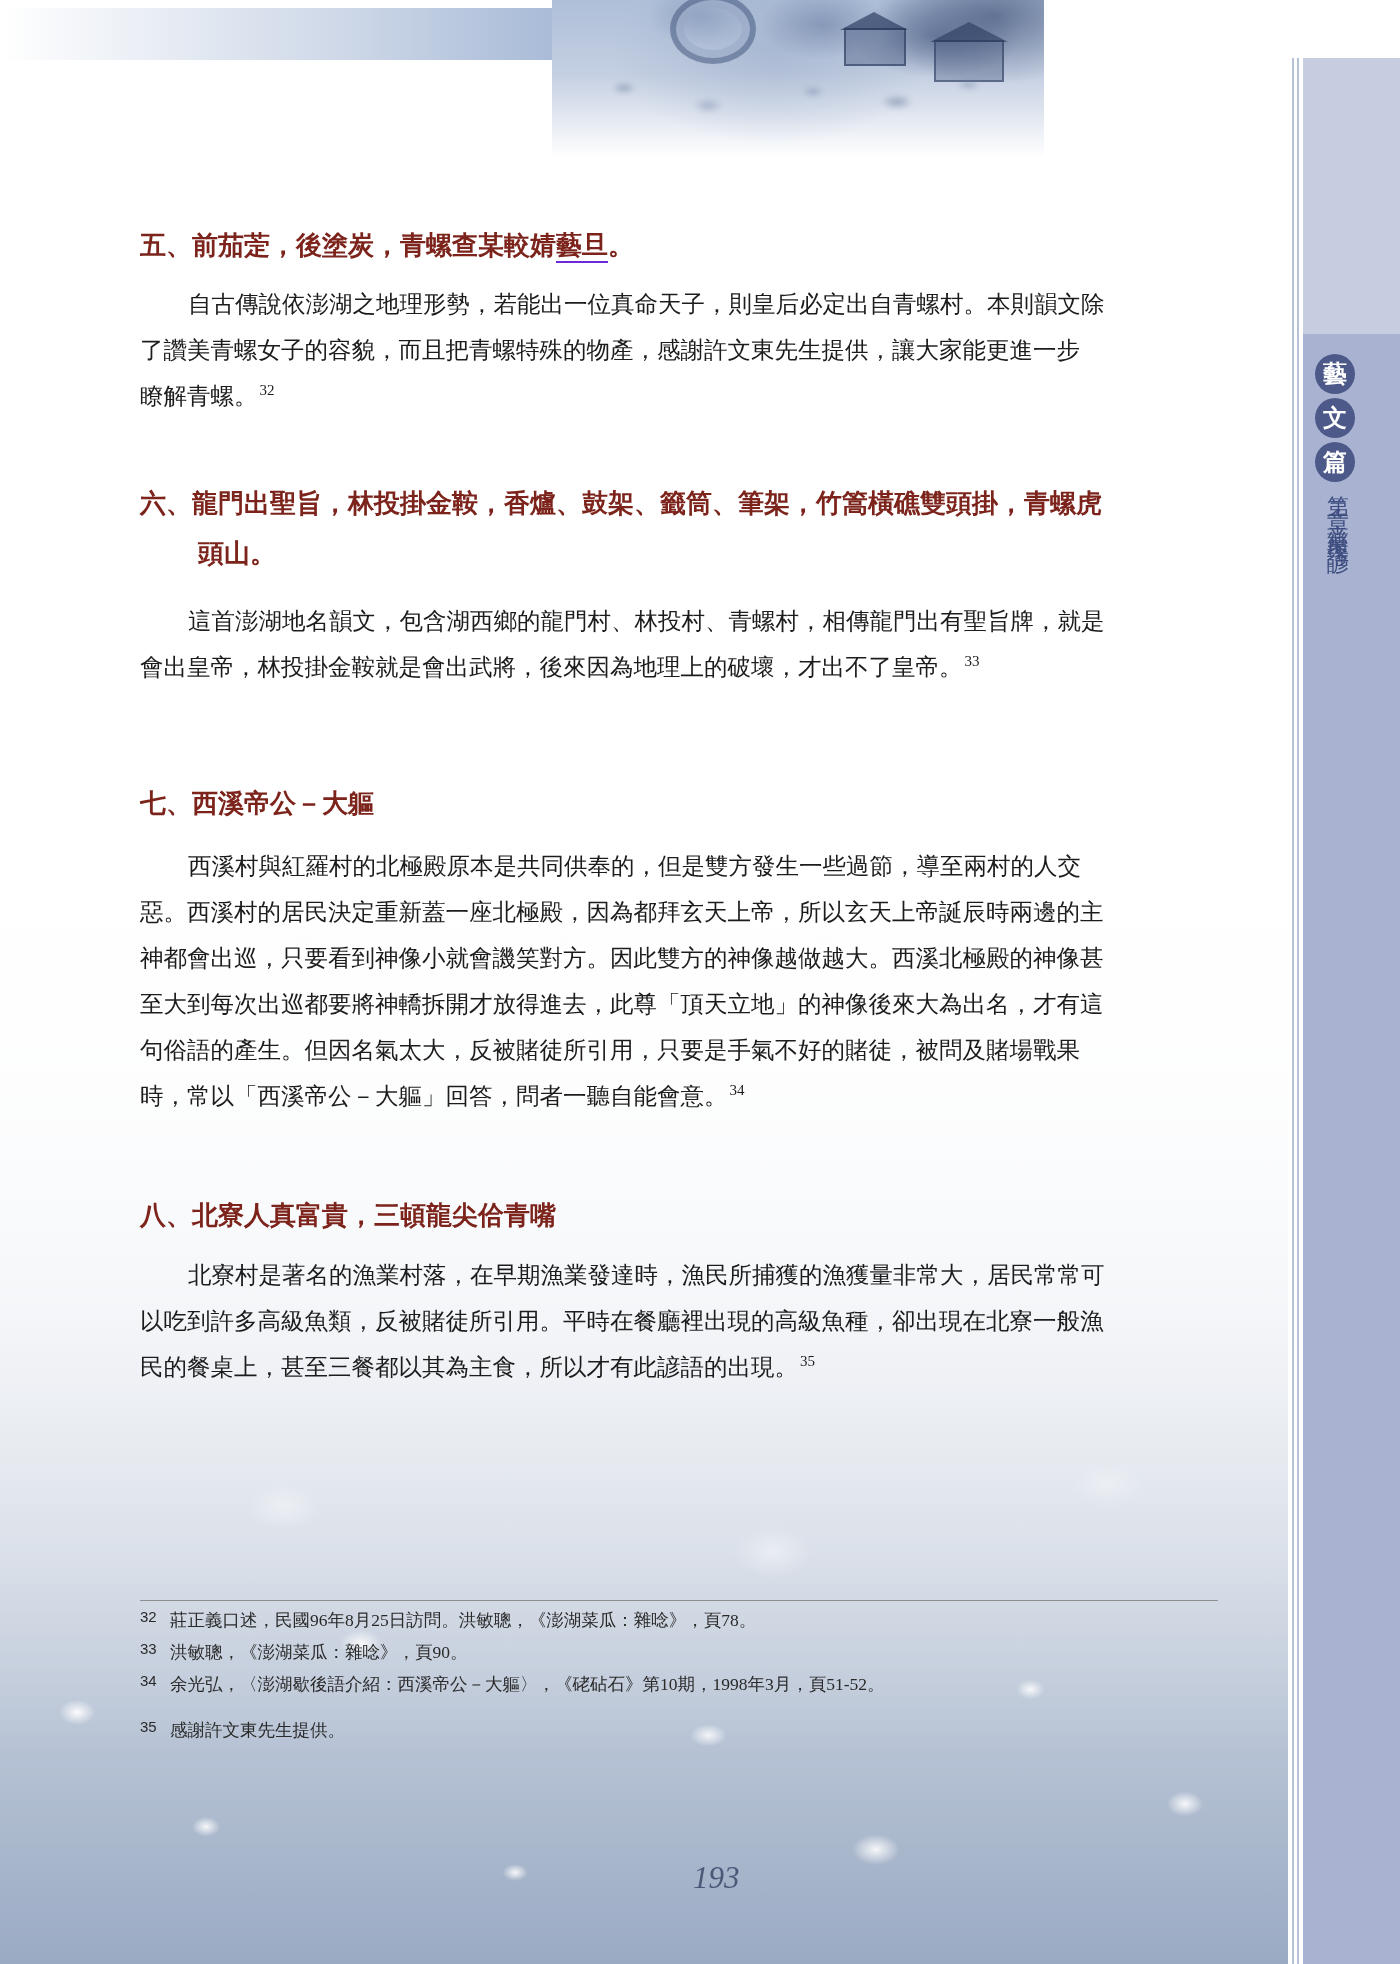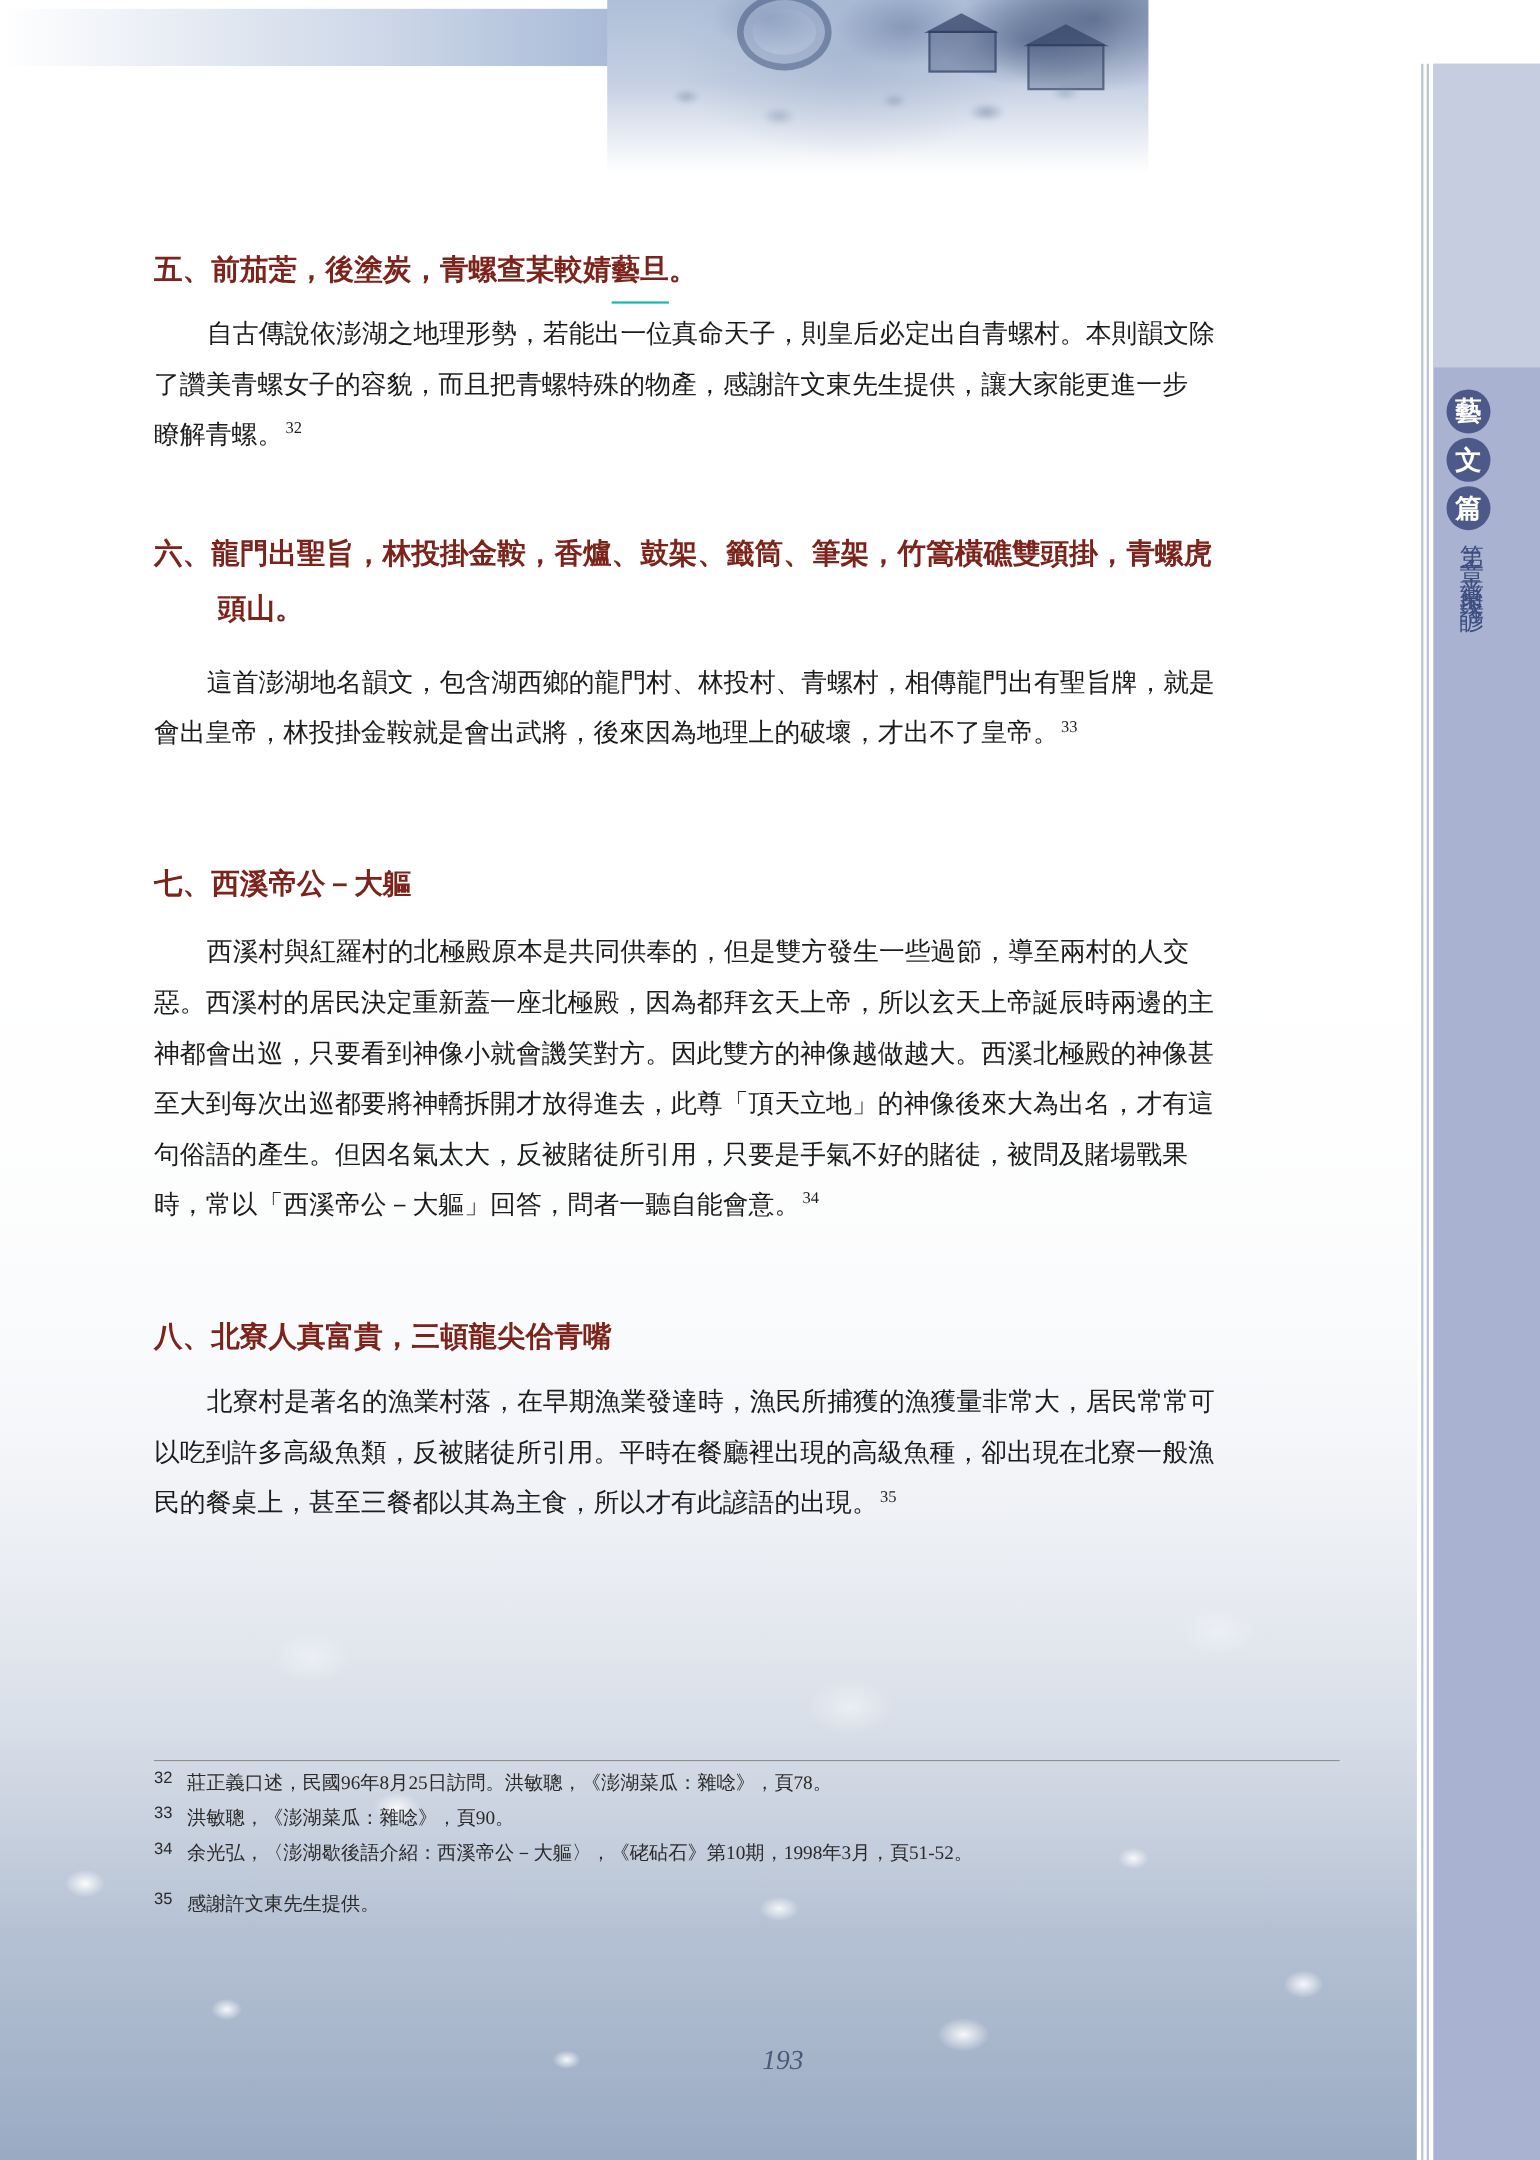--- a/index.html
+++ b/index.html
@@ -70,34 +70,34 @@
     font-family:"Liberation Sans","DejaVu Sans",sans-serif;font-weight:bold;font-size:24px;
     display:flex;align-items:center;justify-content:center;margin:0 auto 4px auto;}
   .chapter-vertical{position:absolute;left:20px;top:420px;writing-mode:vertical-rl;
     font-size:22px;letter-spacing:7px;color:#3d4d7f;font-family:"Liberation Serif","DejaVu Serif",serif;}
 
   
   .content{position:absolute;left:140px;top:0;width:1078px;}
   .sec-heading{position:absolute;left:0;font-family:"Liberation Sans","DejaVu Sans",sans-serif;
     font-weight:bold;font-size:26px;color:#7c241c;line-height:50px;white-space:nowrap;}
   .sec-heading .hang{padding-left:58px;display:block;}
-  .u-seg{border-bottom:2px solid #14b8a6;padding-bottom:14px;}
+  .u-seg{border-bottom:2px solid #6d28d9;padding-bottom:1px;}
   .para{position:absolute;left:0;width:1078px;}
   .line{height:46px;line-height:46px;font-size:23.5px;white-space:nowrap;color:#1c1c1c;font-family:Liberation Serif, serif;}
   .indent{text-indent:48px;}
   sup.ref{font-size:15px;vertical-align:super;line-height:0;margin-left:2px;}
 
   
   .fn-rule{position:absolute;left:140px;top:1600px;width:1078px;height:1px;background:#8f8f8f;}
   .footnotes{position:absolute;left:140px;top:1604px;width:1078px;}
   .fn{display:flex;align-items:flex-start;line-height:32px;font-size:17.5px;color:#2a2a2a;}
   .fn-num{font-size:15px;width:30px;flex:0 0 30px;position:relative;top:-3px;font-family:"Liberation Sans","DejaVu Sans",sans-serif;}
   .fn-gap{margin-top:14px;}
 
-  .page-number{position:absolute;left:693px;top:1860px;font-size:25px;font-style:italic;
+  .page-number{position:absolute;left:693px;top:1860px;font-size:31px;font-style:italic;
     color:#4d5878;font-family:"Liberation Serif","DejaVu Serif",serif;}
 </style>
 </head>
 <body>
 
 <div class="page">
 
   <div class="top-band"></div>
   <div class="top-art">
     <div class="art-shell"></div>

